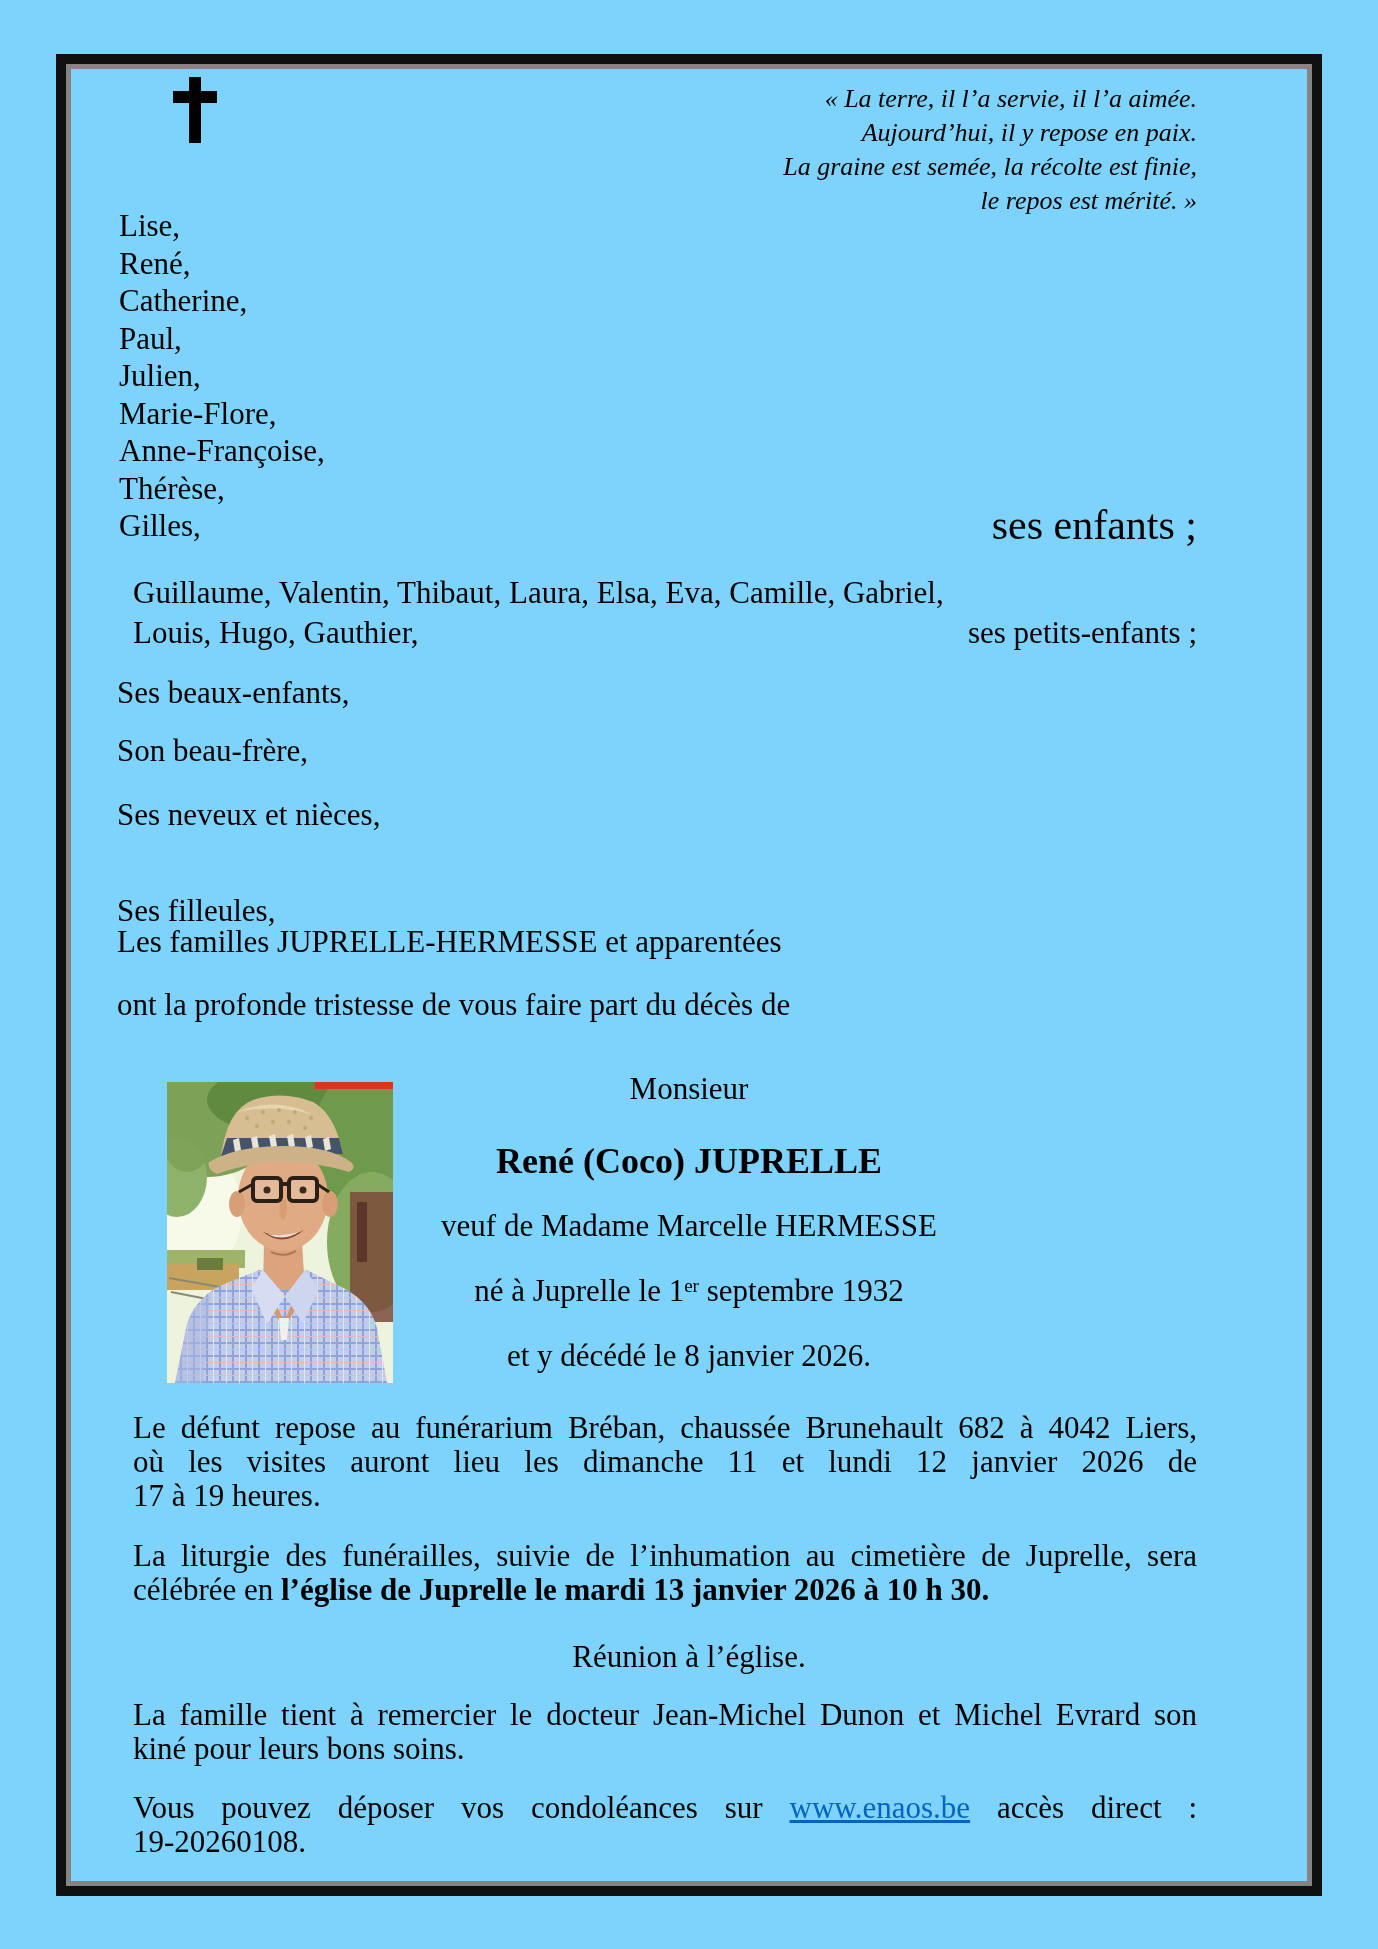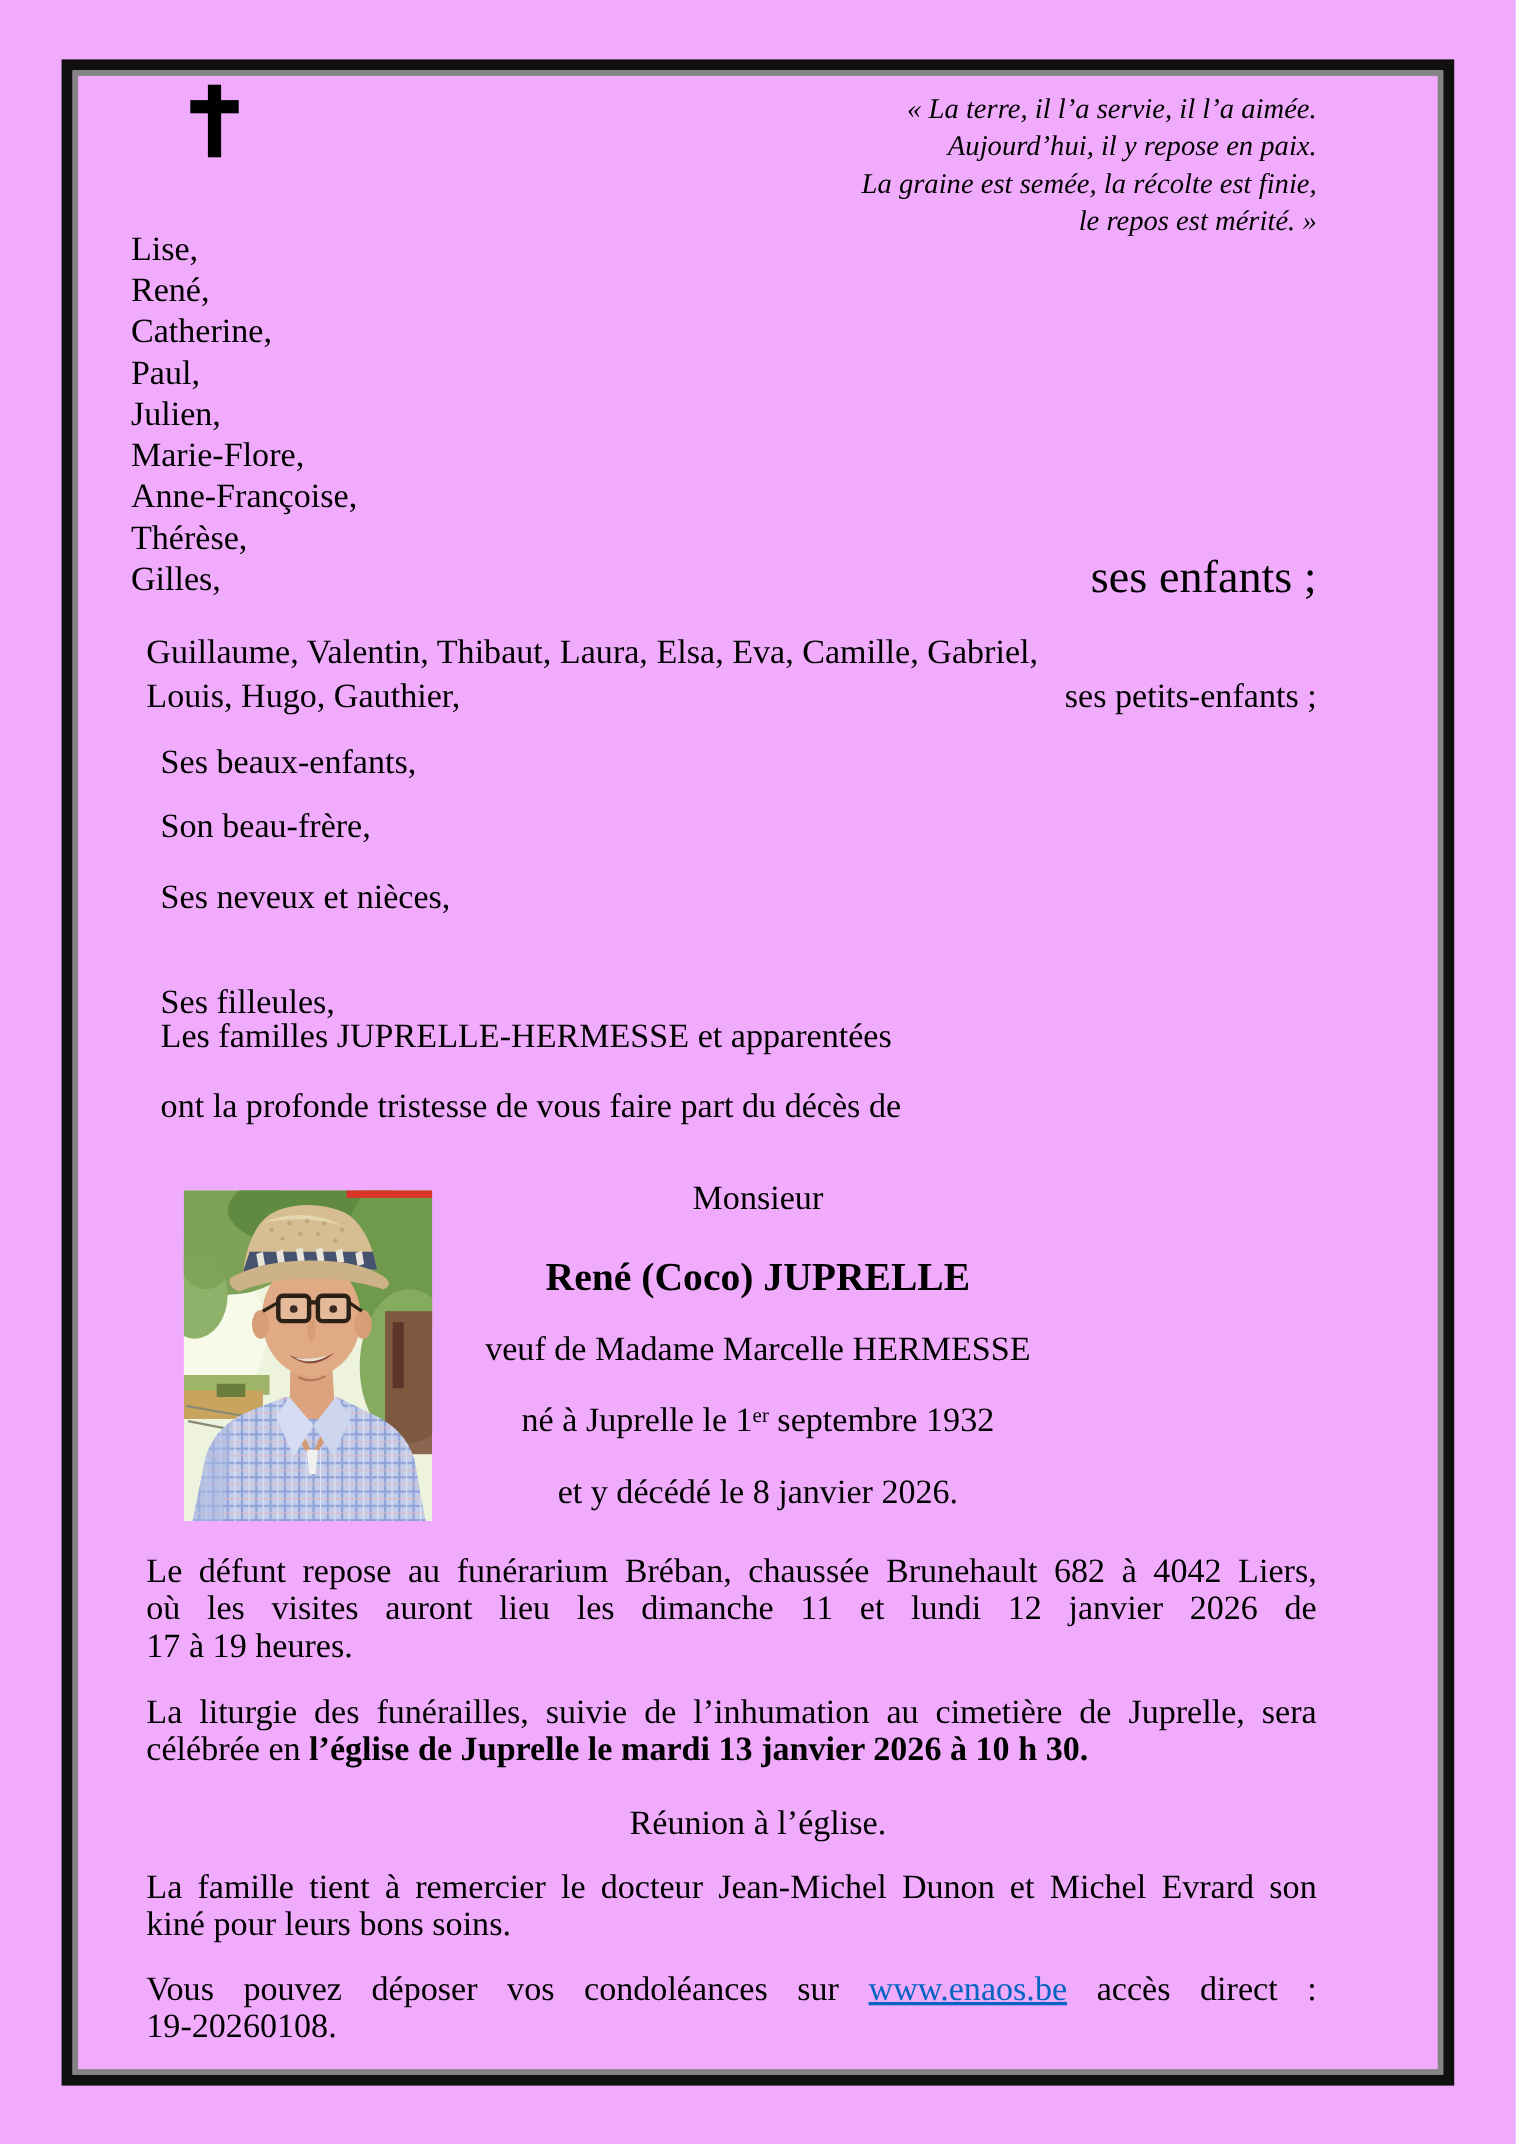--- a/index.html
+++ b/index.html
@@ -1,17 +1,17 @@
 <!DOCTYPE html>
 <html><head>
 <meta charset="utf-8">
 <style>
   html,body{margin:0;padding:0;background:#ffffff;}
   .page{
-    position:relative;width:1378px;height:1949px;background:#f0abfc;
+    position:relative;width:1378px;height:1949px;background:#7dd3fc;
     font-family:"Liberation Serif","DejaVu Serif",serif;color:#000;
     overflow:hidden;
   }
   .frame{position:absolute;left:56px;top:54px;width:1266px;height:1842px;
     border:10px solid #101010;box-sizing:border-box;}
   .frame-inner{position:absolute;left:0;top:0;right:0;bottom:0;border:5px solid #848484;}
 
   
   .cross{position:absolute;left:173px;top:77px;width:44px;height:66px;}
   .cross .v{position:absolute;left:16px;top:0;width:12px;height:66px;background:#000;}
@@ -23,21 +23,21 @@
 
   
   .names{position:absolute;left:119px;top:207px;font-size:31px;line-height:37.5px;}
   .children-label{position:absolute;right:181px;top:507px;font-size:42px;line-height:37.5px;white-space:nowrap;}
 
   
   .grandchildren{position:absolute;left:133px;top:573px;font-size:31px;line-height:40px;}
   .grandchildren-label{position:absolute;right:181px;top:613px;font-size:31px;line-height:40px;white-space:nowrap;}
 
   
-  .rel{position:absolute;left:146px;font-size:31px;line-height:38px;white-space:nowrap;}
+  .rel{position:absolute;left:117px;font-size:31px;line-height:38px;white-space:nowrap;}
   .rel.r1{top:674px;} .rel.r2{top:732px;} .rel.r3{top:796px;}
   .rel.r4{top:859px;margin-top:33px;} .rel.r5{top:923px;} .rel.r6{top:986px;}
 
   
   .photo{position:absolute;left:167px;top:1082px;width:226px;height:301px;overflow:hidden;}
 
   
   .cline{position:absolute;left:70px;width:1238px;text-align:center;font-size:31px;line-height:34px;}
   .cline.title{top:1072px;}
   .cline.name{top:1141px;font-size:36px;line-height:40px;font-weight:bold;}

